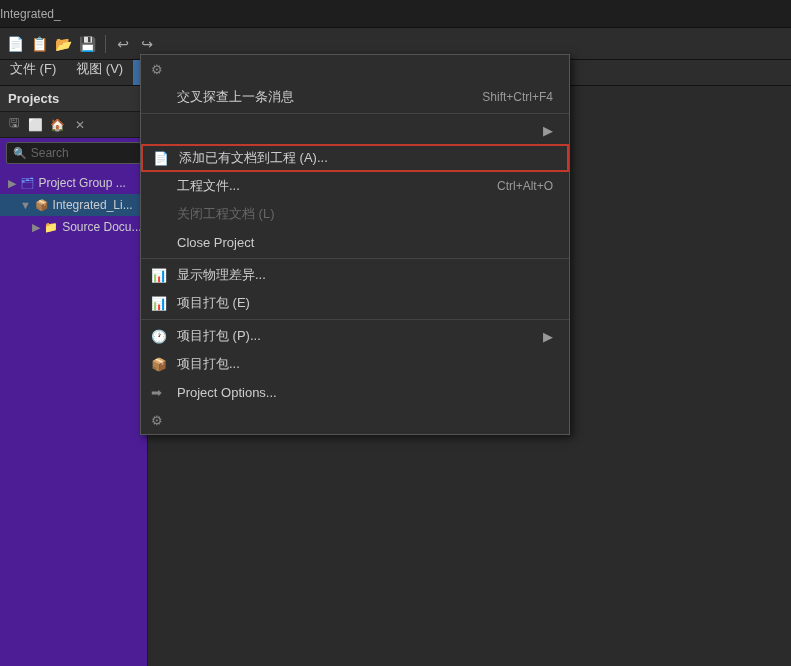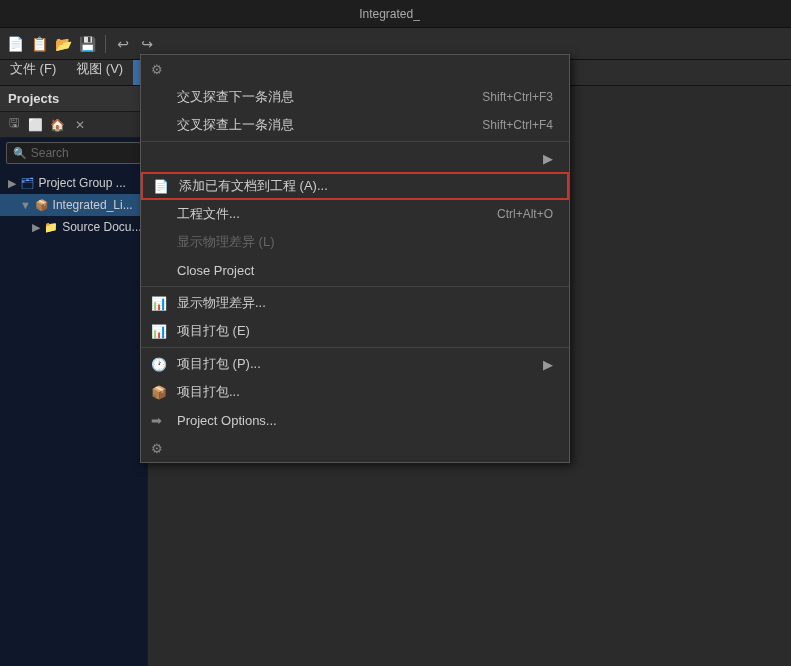--- a/index.html
+++ b/index.html
@@ -13,21 +13,21 @@
       overflow: hidden;
       position: relative;
     }
 
     
     .title-bar {
       height: 28px;
       background: #1e1e1e;
       display: flex;
       align-items: center;
-      justify-content: center;
+      justify-content: flex-start;
       padding-right: 12px;
       color: #aaa;
       font-size: 12px;
       border-bottom: 1px solid #111;
     }
 
     
     .toolbar {
       height: 32px;
       background: #2d2d2d;
@@ -78,21 +78,21 @@
 
     
     .layout {
       display: flex;
       height: calc(666px - 86px);
     }
 
     
     .sidebar {
       width: 148px;
-      background: #0f172a;
+      background: #4c1d95;
       border-right: 1px solid #1a1a1a;
       display: flex;
       flex-direction: column;
     }
     .panel-header {
       height: 26px;
       background: #333;
       display: flex;
       align-items: center;
       padding: 0 8px;
@@ -298,24 +298,20 @@
   </div>
 
 </div>
 
 <div class="dropdown-overlay">
 
   <div class="menu-item">
     <span class="menu-icon">⚙</span>
   </div>
 
-  <div class="menu-item">
-    <span>交叉探查下一条消息</span>
-    <span class="shortcut">Shift+Ctrl+F3</span>
-  </div>
 
   <div class="menu-item">
     <span>交叉探查上一条消息</span>
     <span class="shortcut">Shift+Ctrl+F4</span>
   </div>
 
   <div class="menu-sep"></div>
 
   <div class="menu-item">
     <span class="arrow">▶</span>
@@ -325,21 +321,21 @@
     <span class="menu-icon">📄</span>
     <span>添加已有文档到工程 (A)...</span>
   </div>
 
   <div class="menu-item">
     <span>工程文件...</span>
     <span class="shortcut">Ctrl+Alt+O</span>
   </div>
 
   <div class="menu-item disabled">
-    <span>显示物理差异 (L)</span>
+    <span>关闭工程文档 (L)</span>
   </div>
 
   <div class="menu-item">
     <span>Close Project</span>
   </div>
 
   <div class="menu-sep"></div>
 
   <div class="menu-item">
     <span class="menu-icon">📊</span>

